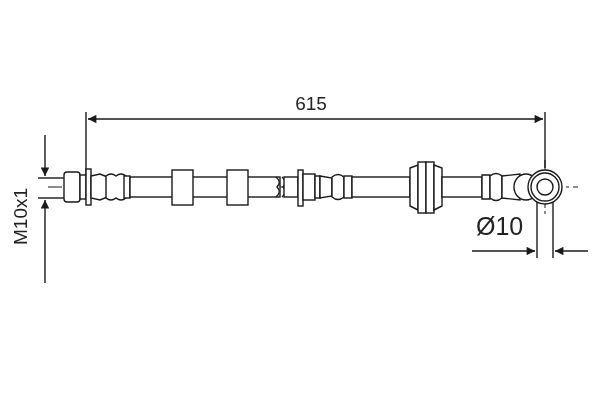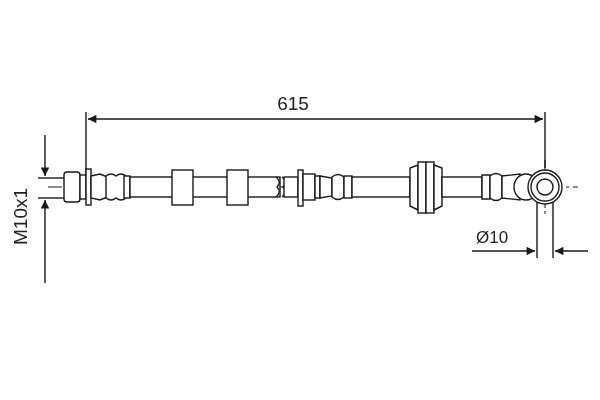--- a/index.html
+++ b/index.html
@@ -1,20 +1,20 @@
 <!DOCTYPE html>
 <html><head>
 <meta charset="utf-8">
 <style>
   html, body { margin:0; padding:0; background:#ffffff; }
   .canvas { position:relative; width:600px; height:400px; background:#ffffff; overflow:hidden; }
   svg { position:absolute; left:0; top:0; }
   .lbl { position:absolute; font-family:"Liberation Sans", sans-serif; color:#222; }
-  .dim-len { left:268px; top:93px; font-size:19px; width:50px; text-align:center; }
-  .dim-dia { left:476px; top:228px; font-size:17px; }
+  .dim-len { left:286px; top:93px; font-size:19px; width:50px; text-align:center; }
+  .dim-dia { left:476px; top:212px; font-size:25px; }
   .dim-thread { left:10px; top:245px; font-size:19px; transform:rotate(-90deg); transform-origin:left top; width:40px; }
 </style>
 </head>
 <body>
 
 <div class="canvas">
   <svg width="600" height="400" viewBox="0 0 600 400">
     <defs>
       <marker id="arr" viewBox="0 0 10 10" refX="10" refY="5" markerWidth="9" markerHeight="6" orient="auto-start-reverse">
         <path d="M0,0 L10,5 L0,10 z" fill="#1a1a1a"></path>

